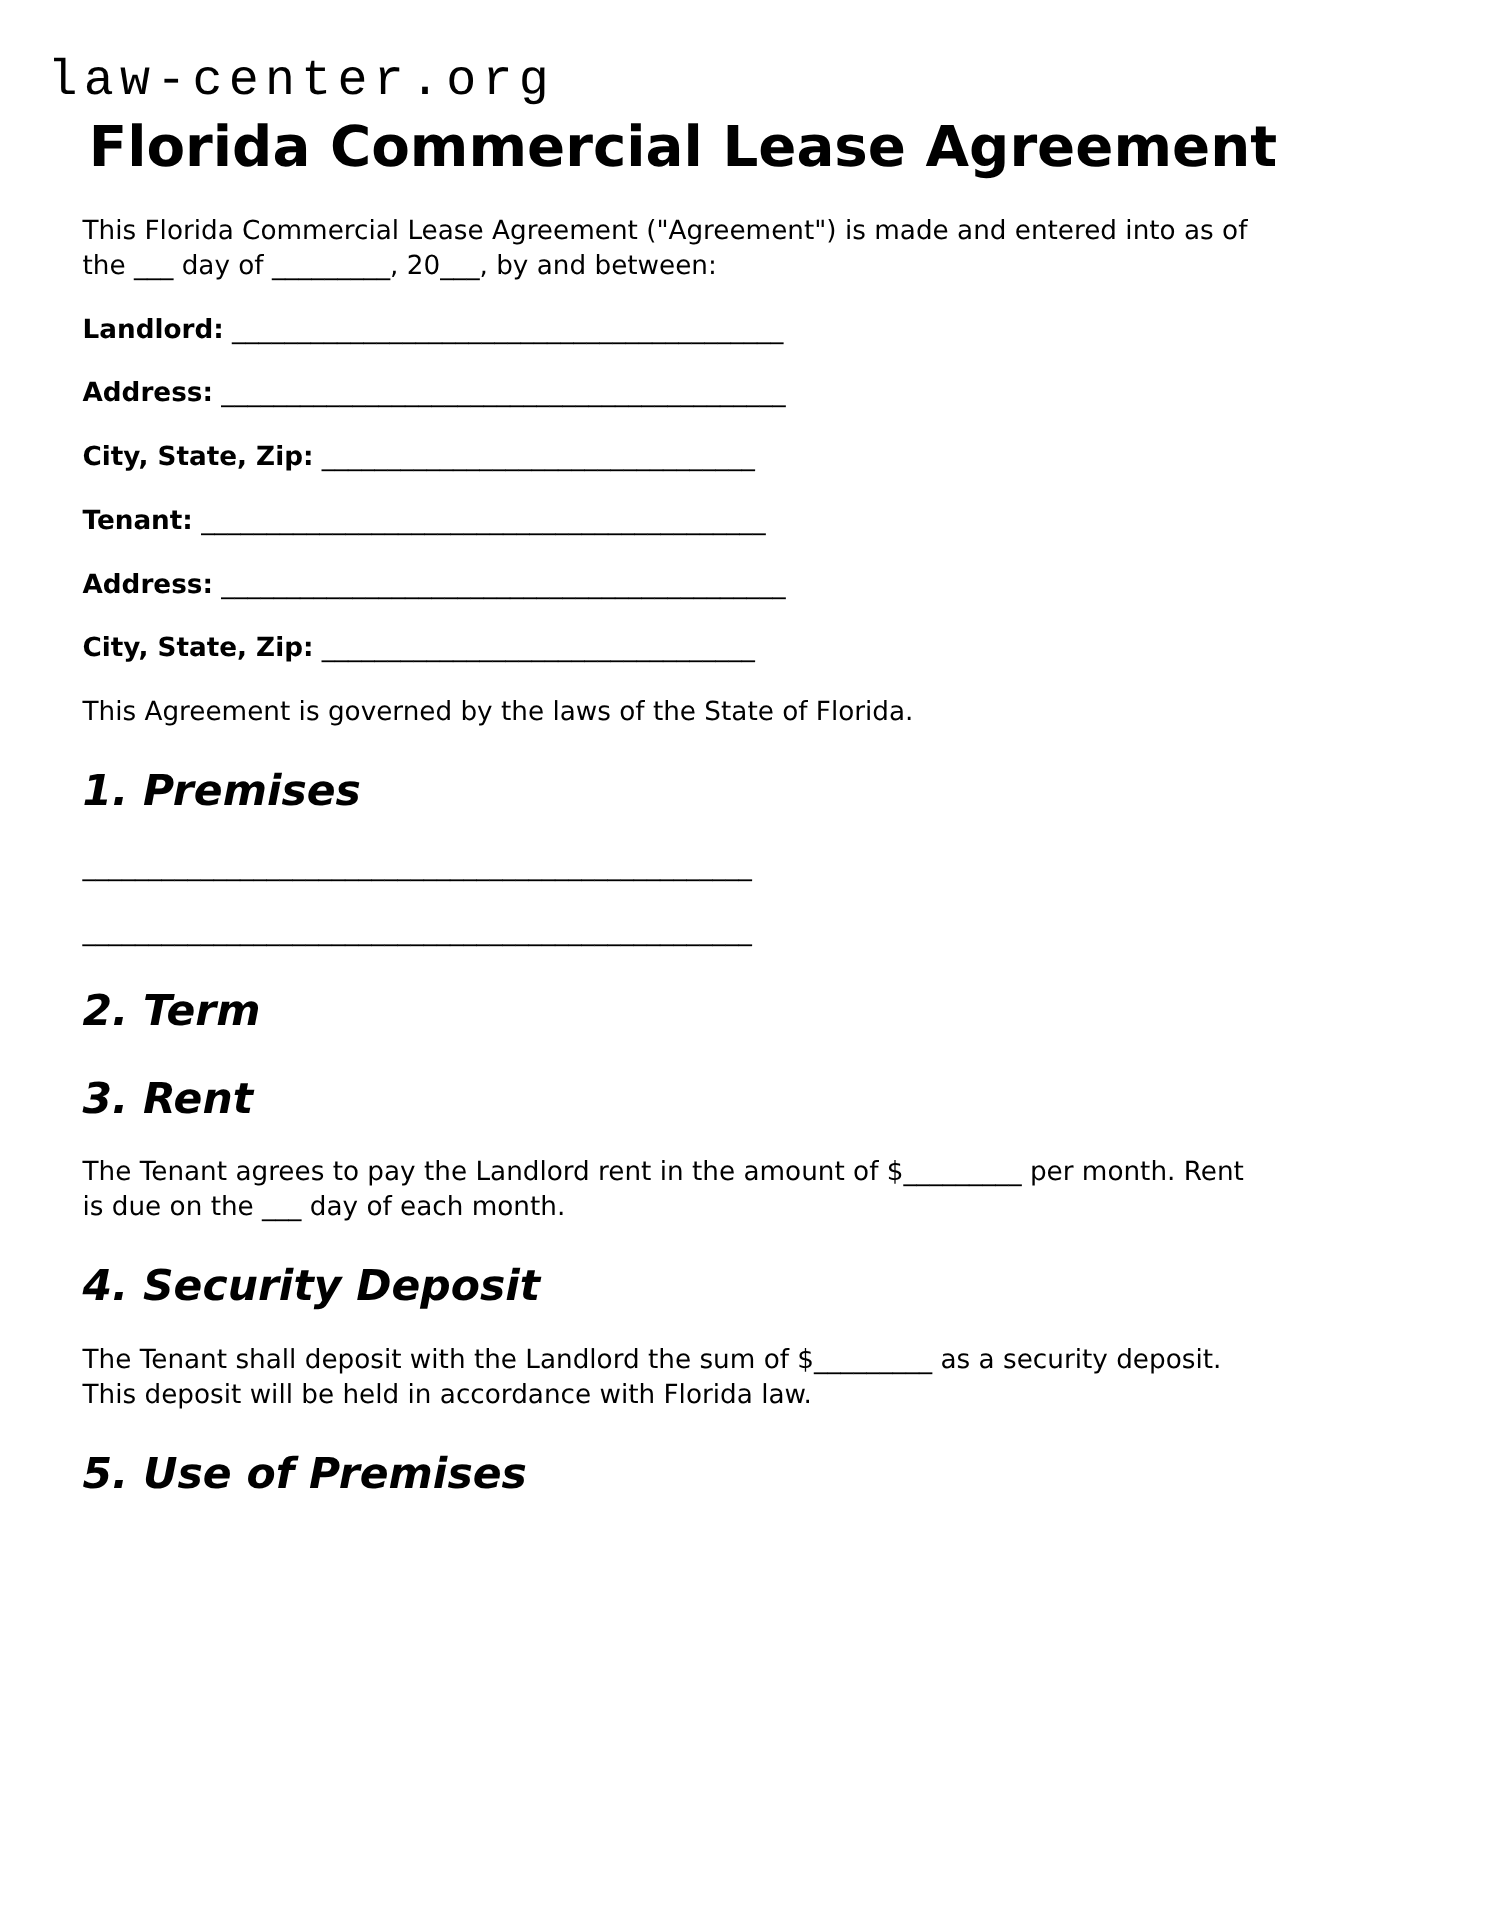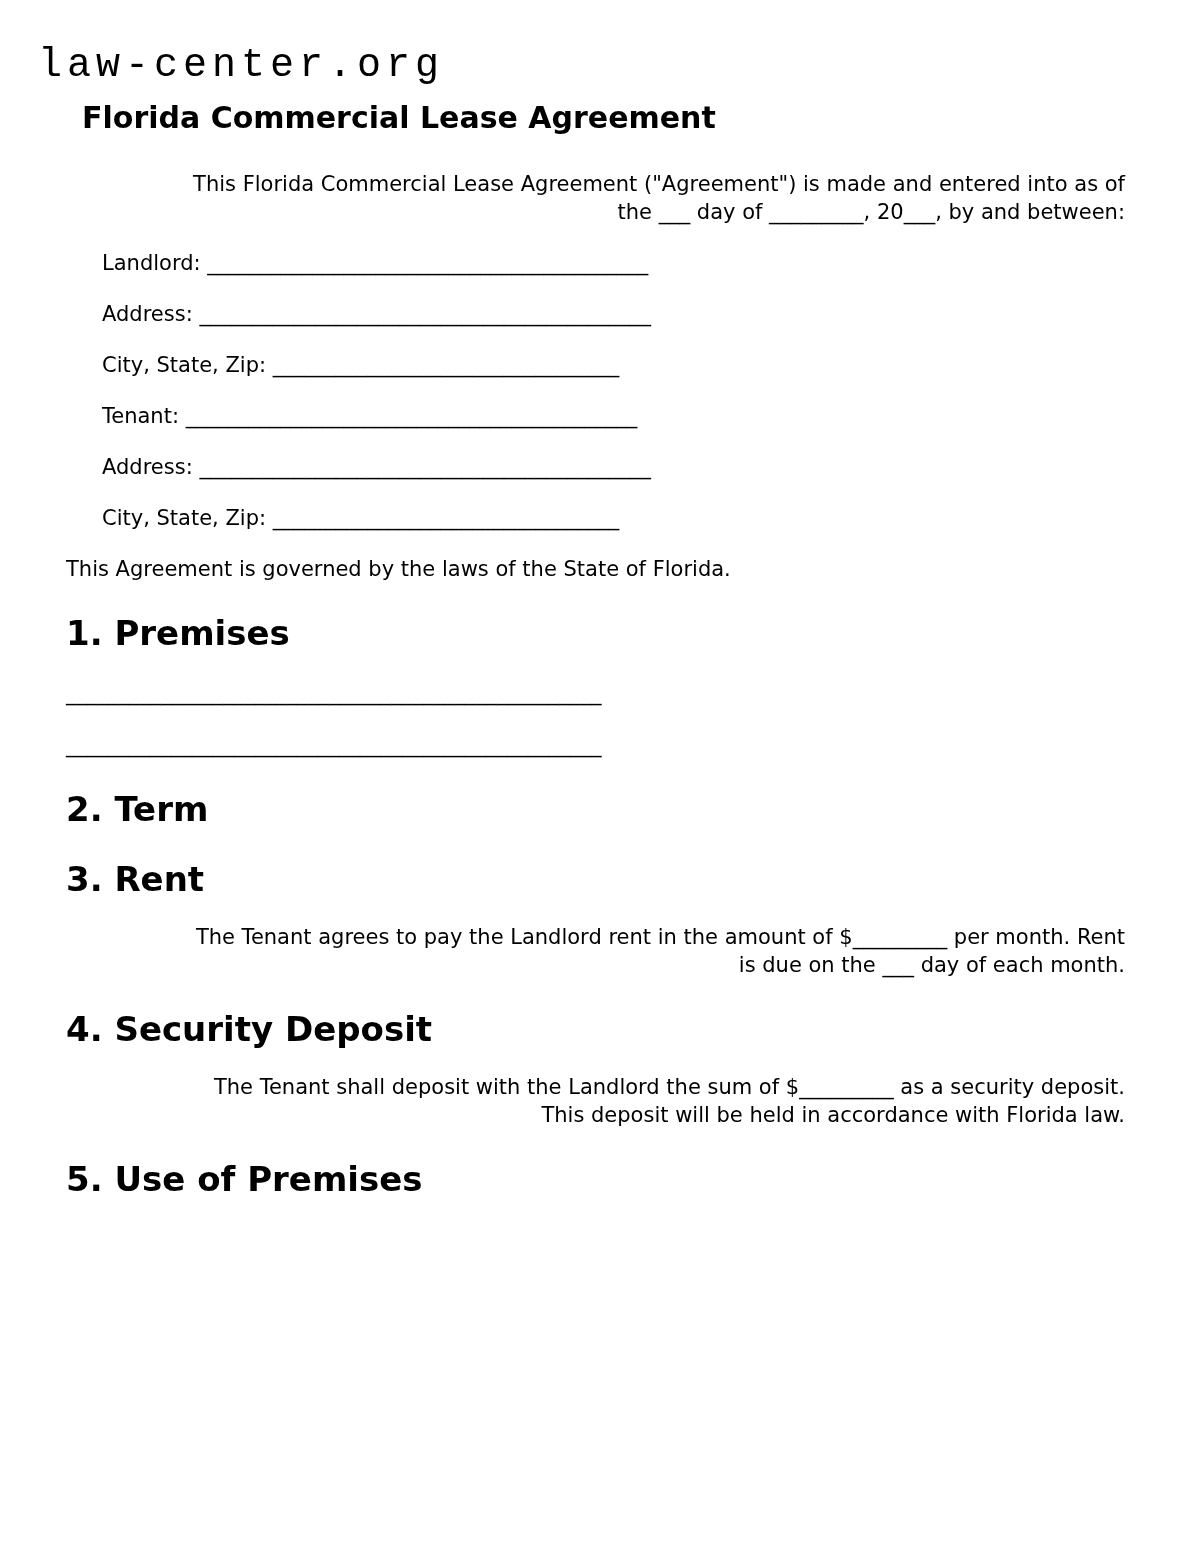--- a/index.html
+++ b/index.html
@@ -19,36 +19,37 @@
   }
   .logo {
     font-family: "Liberation Mono", monospace;
     font-size: 40px;
     line-height: 48px;
     letter-spacing: 5px;
     margin: 12px 0 0 -28px;
     white-space: nowrap;
   }
   .doc-title {
-    font-size: 30px;
+    font-size: 45px;
     line-height: 52px;
     font-weight: bold;
-    margin: 2px 0 0 16px;
+    margin: 2px 0 0 5px;
     white-space: nowrap;
   }
   p { margin: 23px 0 0 0; }
-  .multiline { white-space: pre-line; text-align: right; }
+  .multiline { white-space: pre-line; }
   .intro { margin-top: 26px; }
-  .field-row .label { font-weight: normal; margin-left: 36px; }
+  .field-row .label { font-weight: bold; }
   .field-row .blank { white-space: nowrap; }
   h2.section-heading {
     font-size: 34px;
     line-height: 40px;
     font-weight: bold;
     margin: 30px 0 0 0;
+    font-style: italic;
   }
   .section-para { margin-top: 24px; }
   .blank-line { white-space: nowrap; }
   .blank-line.first { margin-top: 26px; }
   .blank-line.second { margin-top: 24px; }
 </style>
 </head>
 <body>
 
 <div class="page">

